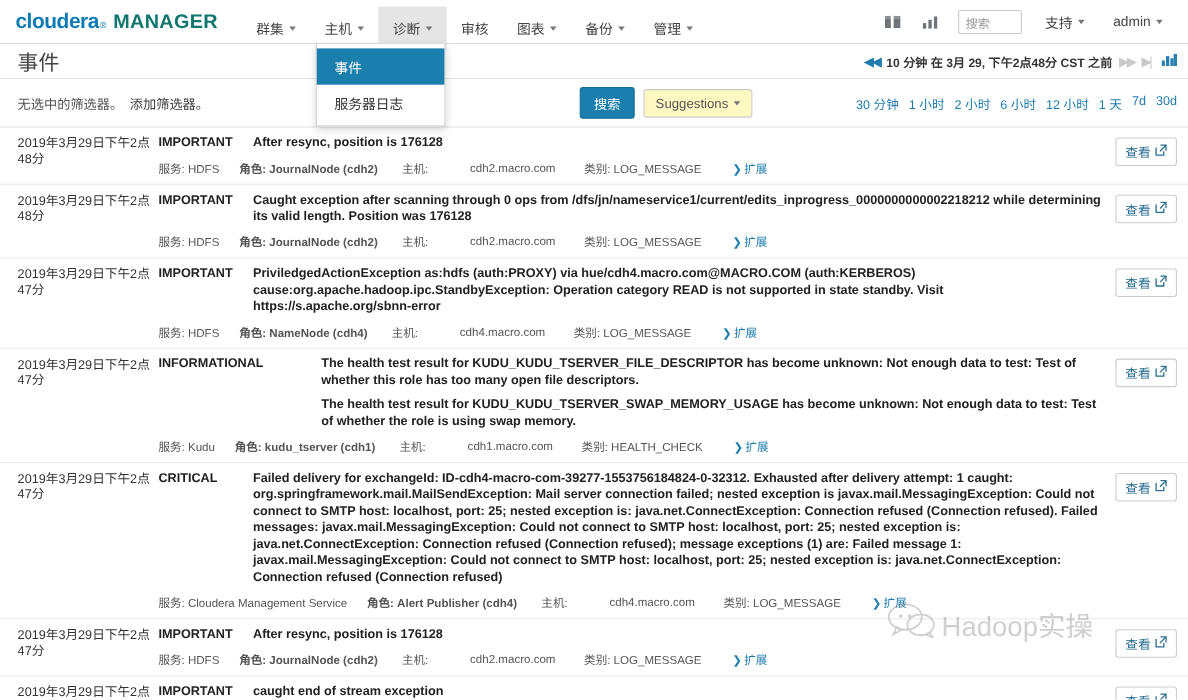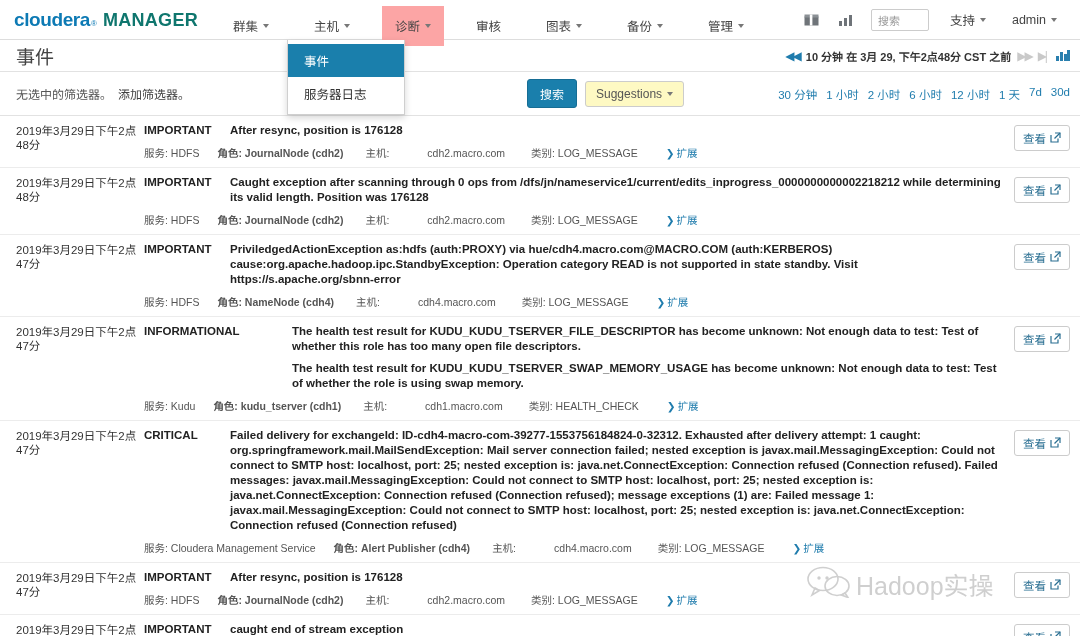--- a/index.html
+++ b/index.html
@@ -42,38 +42,38 @@
     vertical-align: super;
     margin-left: 1px;
   }
   .logo .manager {
     font-size: 18px;
     font-weight: 700;
     color: #0f766e;
     margin-left: 6px;
     letter-spacing: 0.3px;
   }
-  .navitems { display: flex; align-items: stretch; height: 28px; gap: 19px; }
+  .navitems { display: flex; align-items: stretch; height: 28px; }
   .navitem {
     display: flex; align-items: center;
     padding: 0 13px;
     height: 40px;
     font-size: 12.5px;
     color: #444444;
     cursor: pointer;
     white-space: nowrap;
   }
   .navitem .caret {
     margin-left: 5px;
     border-left: 3.5px solid transparent;
     border-right: 3.5px solid transparent;
     border-top: 4px solid #777777;
     display: inline-block;
   }
-  .navitem.active { background: #fca5a5; }
+  .navitem.active { background: #e5e5e5; }
 
   .topright {
     margin-left: auto;
     display: flex;
     align-items: center;
     gap: 0px;
   }
   .icon-btn {
     width: 34px; height: 40px;
     display: flex; align-items: center; justify-content: center;
@@ -265,21 +265,21 @@
     align-items: center;
     gap: 4px;
     white-space: nowrap;
   }
   .ext-icon { display:inline-block; }
 
   
   .watermark {
     position: absolute;
     left: 806px;
-    top: 566px;
+    top: 548px;
     display: flex;
     align-items: center;
     opacity: .42;
     pointer-events: none;
     z-index: 30;
   }
   .watermark .wm-text {
     font-size: 25px;
     color: #8e8e8e;
     font-weight: 300;

